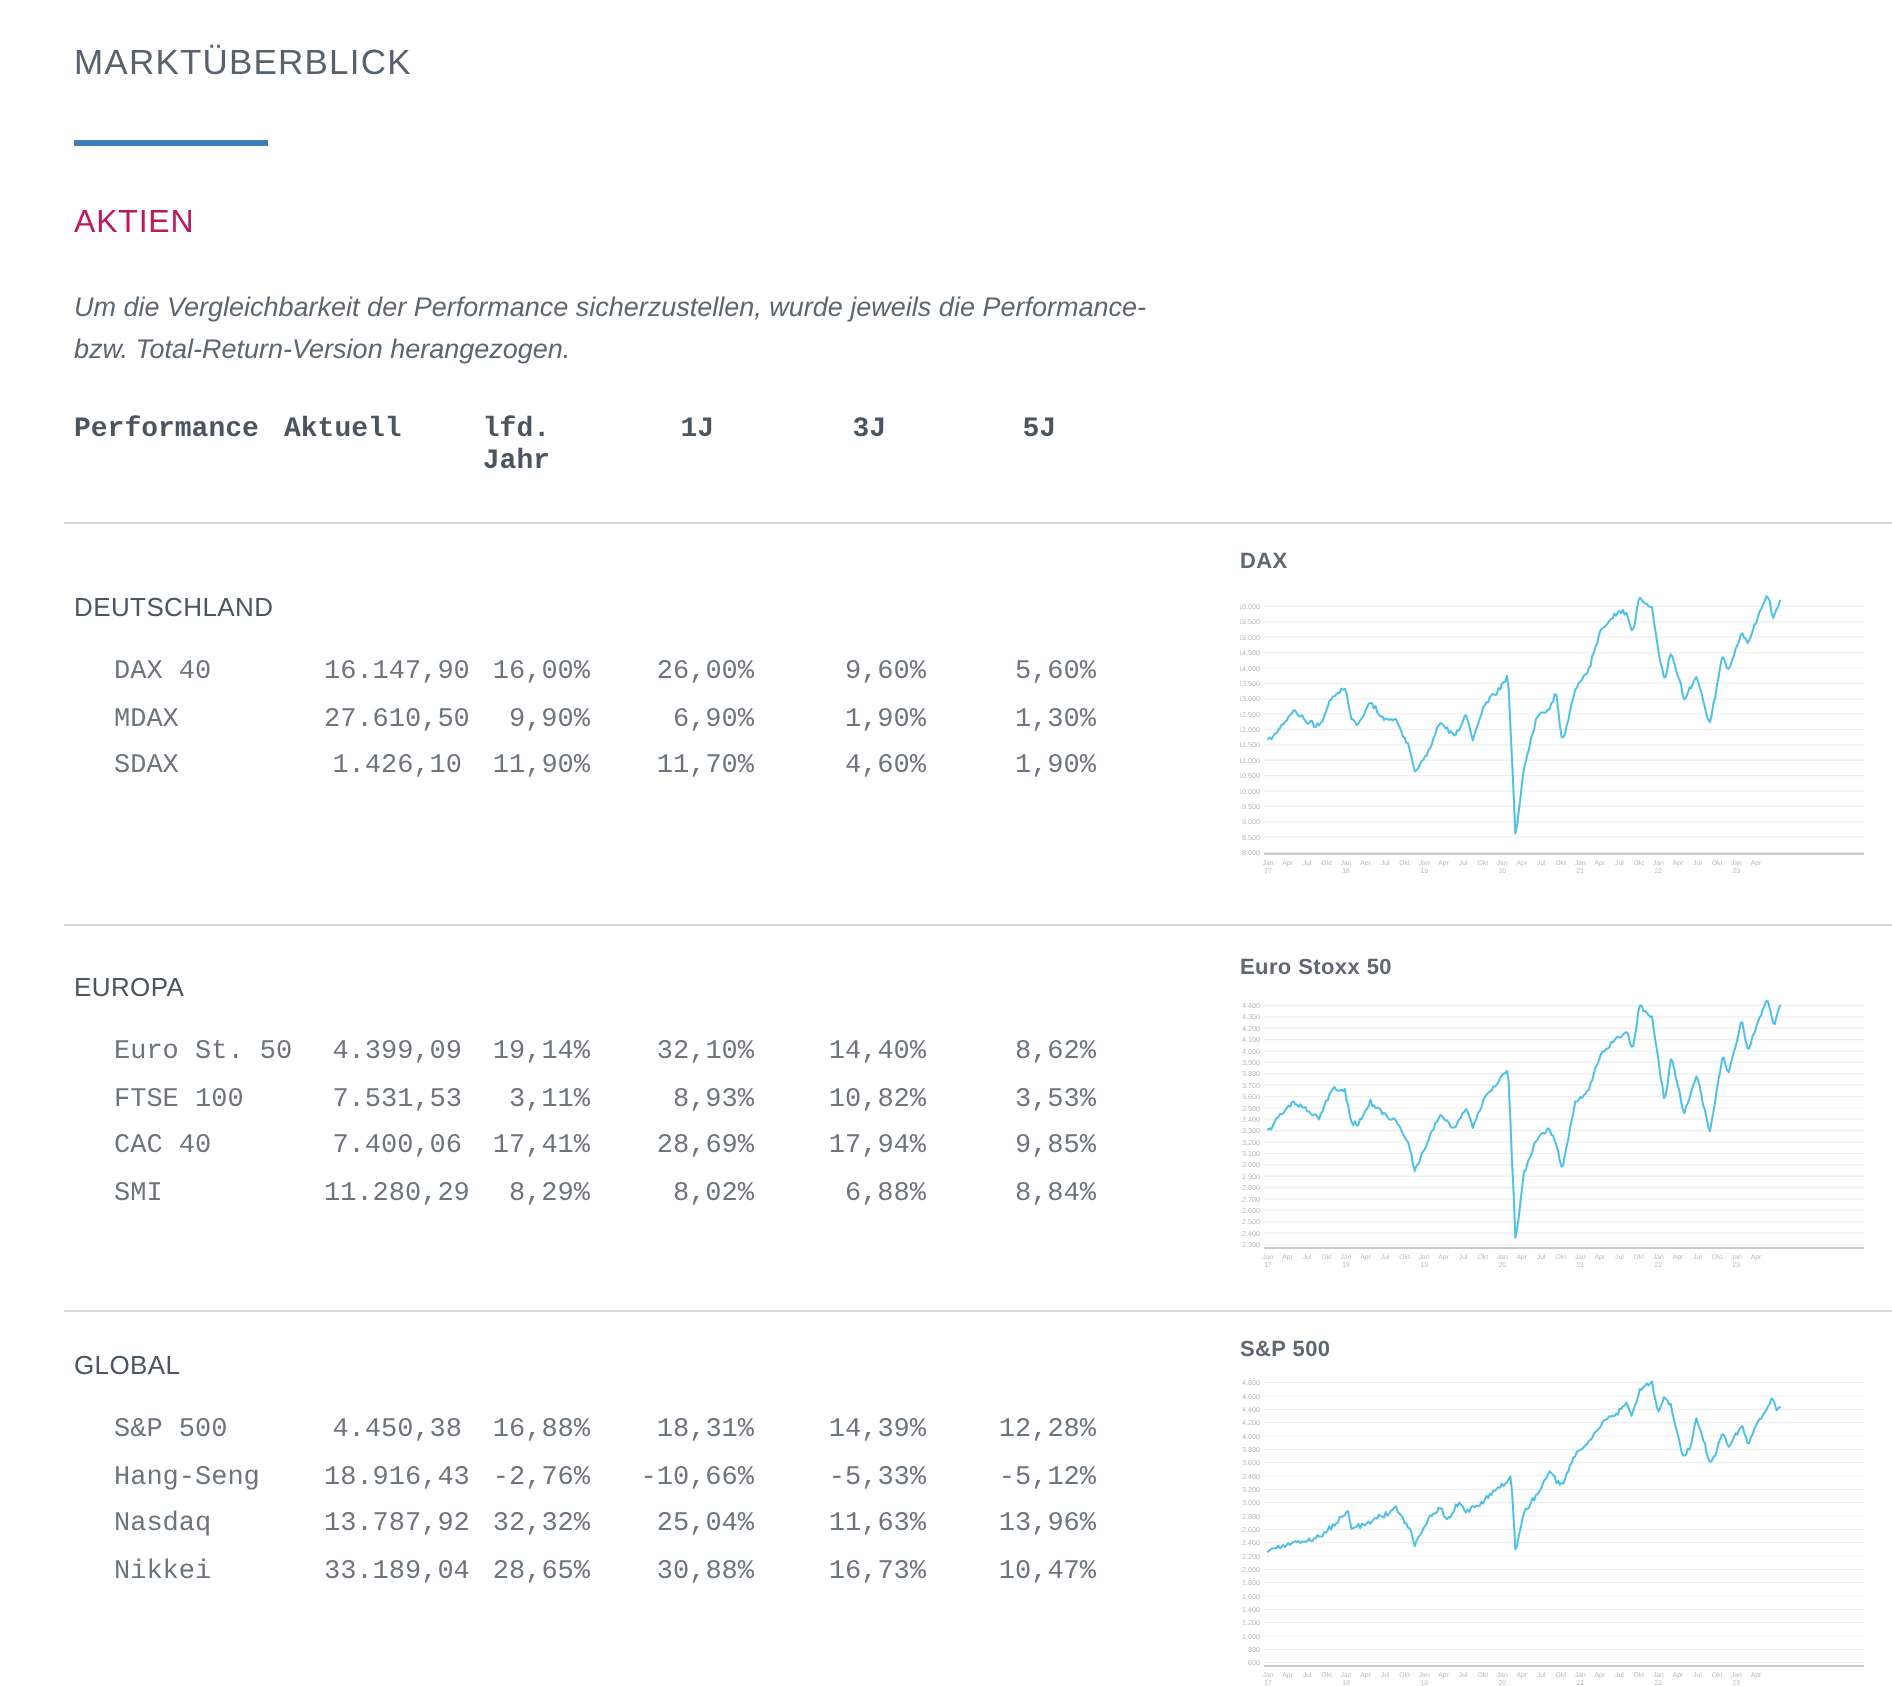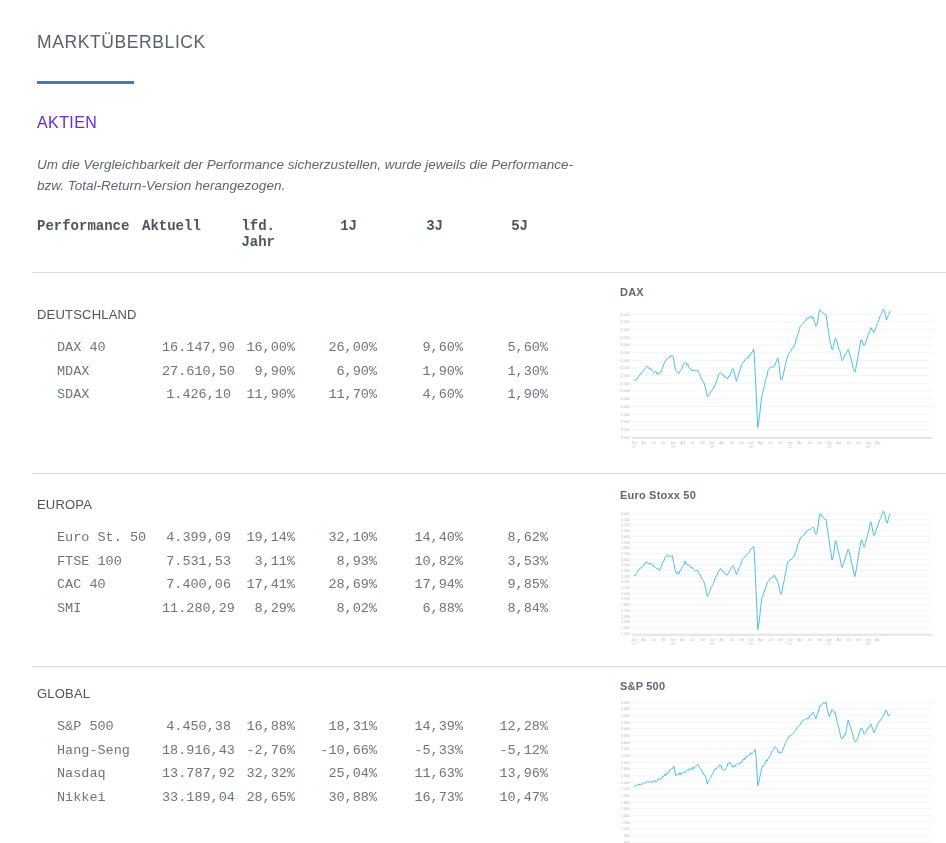--- a/index.html
+++ b/index.html
@@ -1,20 +1,20 @@
 <!DOCTYPE html>
 <html><head>
 <meta charset="utf-8">
 <style>
   html,body{margin:0;padding:0;background:#fff;}
   body{width:946px;height:843px;overflow:hidden;font-family:"Liberation Sans",sans-serif;-webkit-font-smoothing:antialiased;}
-  .page{position:relative;width:946px;height:673px;padding-left:37px;padding-top:32px;box-sizing:border-box;}
+  .page{position:relative;width:946px;height:673px;padding-left:37px;padding-top:21px;box-sizing:border-box;}
   h1.page-title{margin:0;font-size:17.5px;line-height:20px;font-weight:400;letter-spacing:0.6px;color:#57626c;}
   .accent-underline{width:97px;height:3px;margin-top:29px;background:#3e7eb7;}
-  h2.aktien{margin:31px 0 0 0;font-size:16px;line-height:16px;font-weight:400;letter-spacing:0.4px;color:#6d28d9;}
+  h2.aktien{margin:31px 0 0 0;font-size:16px;line-height:16px;font-weight:400;letter-spacing:0.4px;color:#be185d;}
   p.note{margin:24px 0 0 0;font-style:italic;font-size:13.5px;line-height:20.5px;color:#5c666f;white-space:pre-line;width:600px;}
   .thead,.trow{display:grid;grid-template-columns:105px 69px 64px 82px 86px 85px;font-family:Liberation Mono, monospace;}
   .thead{margin-top:22px;font-size:14px;line-height:16px;font-weight:700;color:#4b5560;}
   .thead span{text-align:right;}
   .thead span:nth-child(1),.thead span:nth-child(2){text-align:left;}
   .index-section .divider{height:1px;width:914px;margin-left:-5px;background:#d5d8da;}
   .sec0 .divider{margin-top:22px;}
   .sec-flex{display:flex;}
   .sec-left{width:583px;flex:0 0 583px;}
   .sec-right{width:326px;flex:0 0 326px;}

